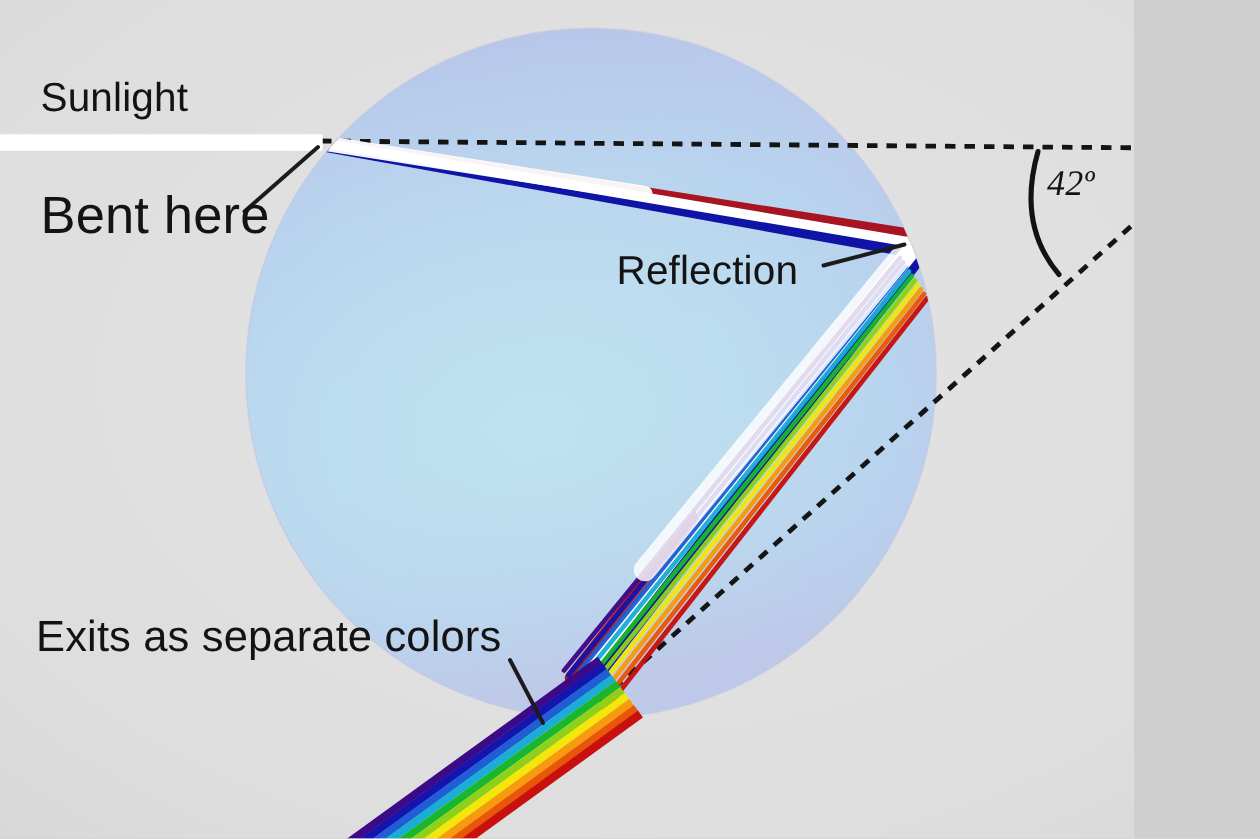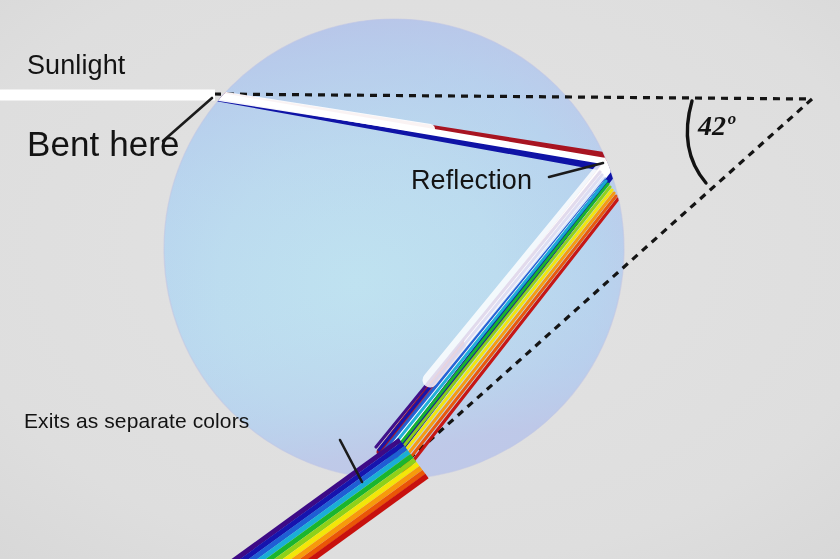--- a/index.html
+++ b/index.html
@@ -2,21 +2,21 @@
 <html><head>
 <meta charset="utf-8">
 <style>
   html, body {
     margin: 0;
     padding: 0;
     background: #cfcfcf;
   }
   #stage {
     position: relative;
-    width: 840px;
+    width: 756px;
     height: 559px;
     overflow: hidden;
     font-family: "Liberation Sans", sans-serif;
     background: #dedede;
   }
   #diagram-svg {
     position: absolute;
     left: 0;
     top: 0;
     width: 840px;
@@ -27,28 +27,28 @@
     position: absolute;
     color: #131313;
     white-space: nowrap;
     font-family: "Liberation Sans", sans-serif;
     font-weight: 400;
     letter-spacing: 0.1px;
   }
   #label-sunlight { left: 27px;  top: 50px;  font-size: 27px; }
   #label-bent     { left: 27px;  top: 124px; font-size: 35px; }
   #label-reflect  { left: 411px; top: 165px; font-size: 27px; }
-  #label-exits    { left: 24px;  top: 409px; font-size: 21px; }
+  #label-exits    { left: 24px;  top: 409px; font-size: 29px; }
   #label-title    { left: 451px; top: 497px; font-size: 32px; }
   #label-angle {
     left: 698px; top: 110px;
-    font-size: 28px;
+    font-size: 24px;
     font-style: italic;
     font-family: "Liberation Serif", serif;
-    font-weight: 700;
+    font-weight: 400;
   }
 </style>
 </head>
 <body>
 
 <div id="stage">
 
   <svg id="diagram-svg" viewBox="0 0 840 559" xmlns="http://www.w3.org/2000/svg">
     <defs>
       <radialGradient id="dropGrad" cx="42%" cy="58%" r="72%">

